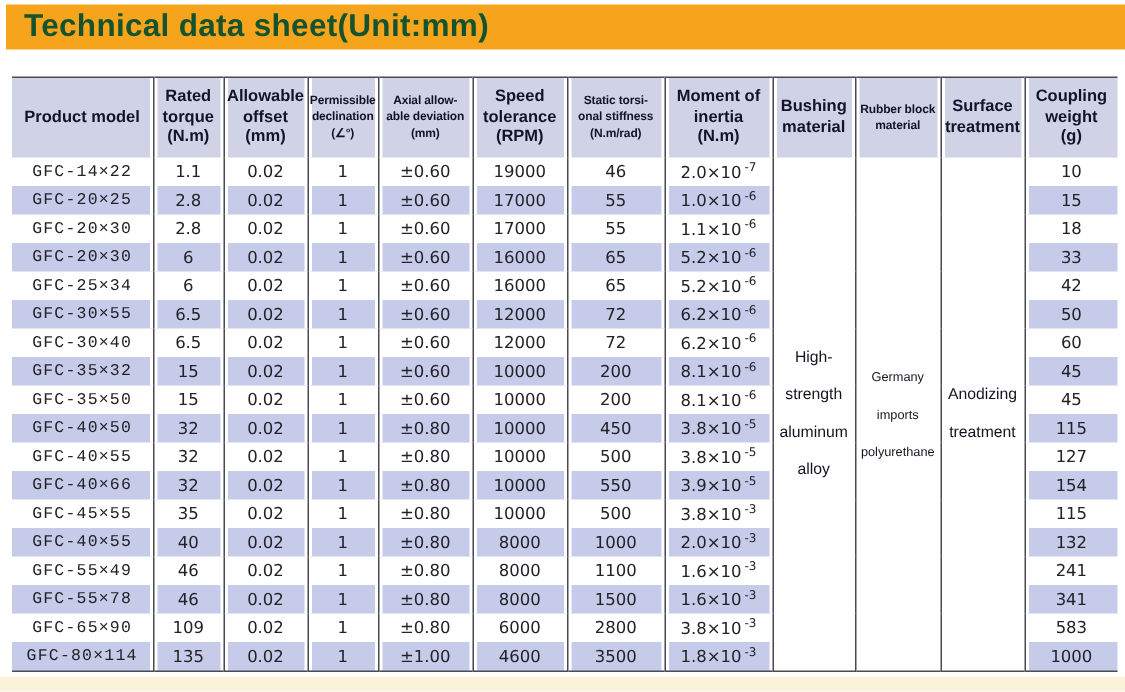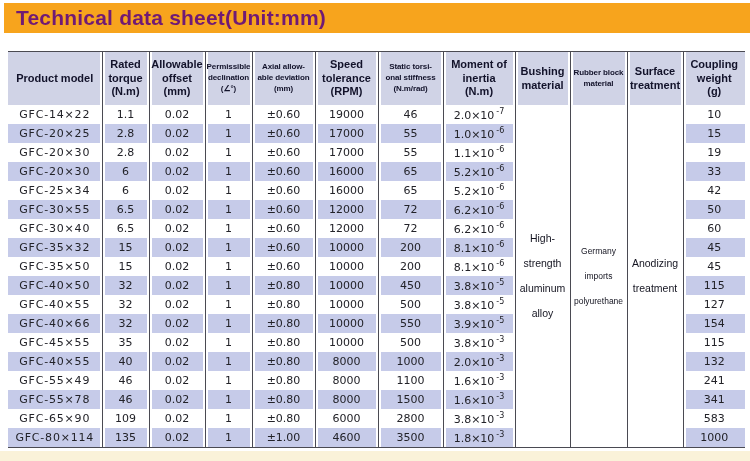--- a/index.html
+++ b/index.html
@@ -6,21 +6,21 @@
   body{
     width:750px;height:461px;position:relative;overflow:hidden;
     background:#ffffff;font-family:"Liberation Sans",sans-serif;
   }
   
   .title-bar{
     position:absolute;left:4px;right:0;top:3px;height:30px;
     background:#F7A41D;display:flex;align-items:center;
   }
   .title-bar span{
-    padding-left:12px;font-size:21px;font-weight:bold;color:#701a75;
+    padding-left:12px;font-size:21px;font-weight:bold;color:#14532d;
     letter-spacing:.2px;
   }
   
   .sheet-wrap{position:absolute;left:8px;top:51px;width:737px;}
   table{
     border-collapse:collapse;table-layout:fixed;width:737px;
     border-top:1px solid #4A4A52;border-bottom:1px solid #4A4A52;
   }
   th,td{
     padding:0;margin:0;overflow:hidden;text-align:center;vertical-align:middle;
@@ -32,21 +32,21 @@
   thead th{
     height:53px;background:#D0D3E6;color:#12122A;font-weight:bold;
     font-size:11px;line-height:1.25;white-space:pre-line;
   }
   thead th.small{font-size:8px;line-height:1.35;letter-spacing:-.1px;}
   tbody td{
     height:19px;font-family:"DejaVu Sans",sans-serif;font-size:11px;
     color:#222228;background:#ffffff;white-space:nowrap;
   }
   tbody tr:nth-child(even) td{background:#C6CBE9;}
-  tbody td[data-name="cell-model"]{letter-spacing:.8px;}
+  tbody td[data-name="cell-model"]{letter-spacing:.8px;font-family:Liberation Mono, monospace;}
   tbody td .exp{
     font-size:8px;vertical-align:super;margin-left:2px;letter-spacing:0;
   }
   tbody td.merge{
     background:#ffffff !important;font-family:"Liberation Sans",sans-serif;
     font-weight:normal;color:#141420;white-space:pre-line;line-height:25px;
   }
   tbody td.merge.big{font-size:10.5px;}
   tbody td.merge.small{font-size:8.5px;}
   
@@ -146,21 +146,21 @@
         </tr>
         <tr data-name="table-row">
           <td data-name="cell-model">GFC-20×30</td>
           <td data-name="cell-rated-torque">2.8</td>
           <td data-name="cell-allowable-offset">0.02</td>
           <td data-name="cell-permissible-declination">1</td>
           <td data-name="cell-axial-deviation">±0.60</td>
           <td data-name="cell-speed-tolerance">17000</td>
           <td data-name="cell-torsional-stiffness">55</td>
           <td data-name="cell-moment-of-inertia">1.1×10<span data-name="inertia-exponent" class="exp">-6</span></td>
-          <td data-name="cell-weight">19</td>
+          <td data-name="cell-weight">18</td>
         </tr>
         <tr data-name="table-row">
           <td data-name="cell-model">GFC-20×30</td>
           <td data-name="cell-rated-torque">6</td>
           <td data-name="cell-allowable-offset">0.02</td>
           <td data-name="cell-permissible-declination">1</td>
           <td data-name="cell-axial-deviation">±0.60</td>
           <td data-name="cell-speed-tolerance">16000</td>
           <td data-name="cell-torsional-stiffness">65</td>
           <td data-name="cell-moment-of-inertia">5.2×10<span data-name="inertia-exponent" class="exp">-6</span></td>

